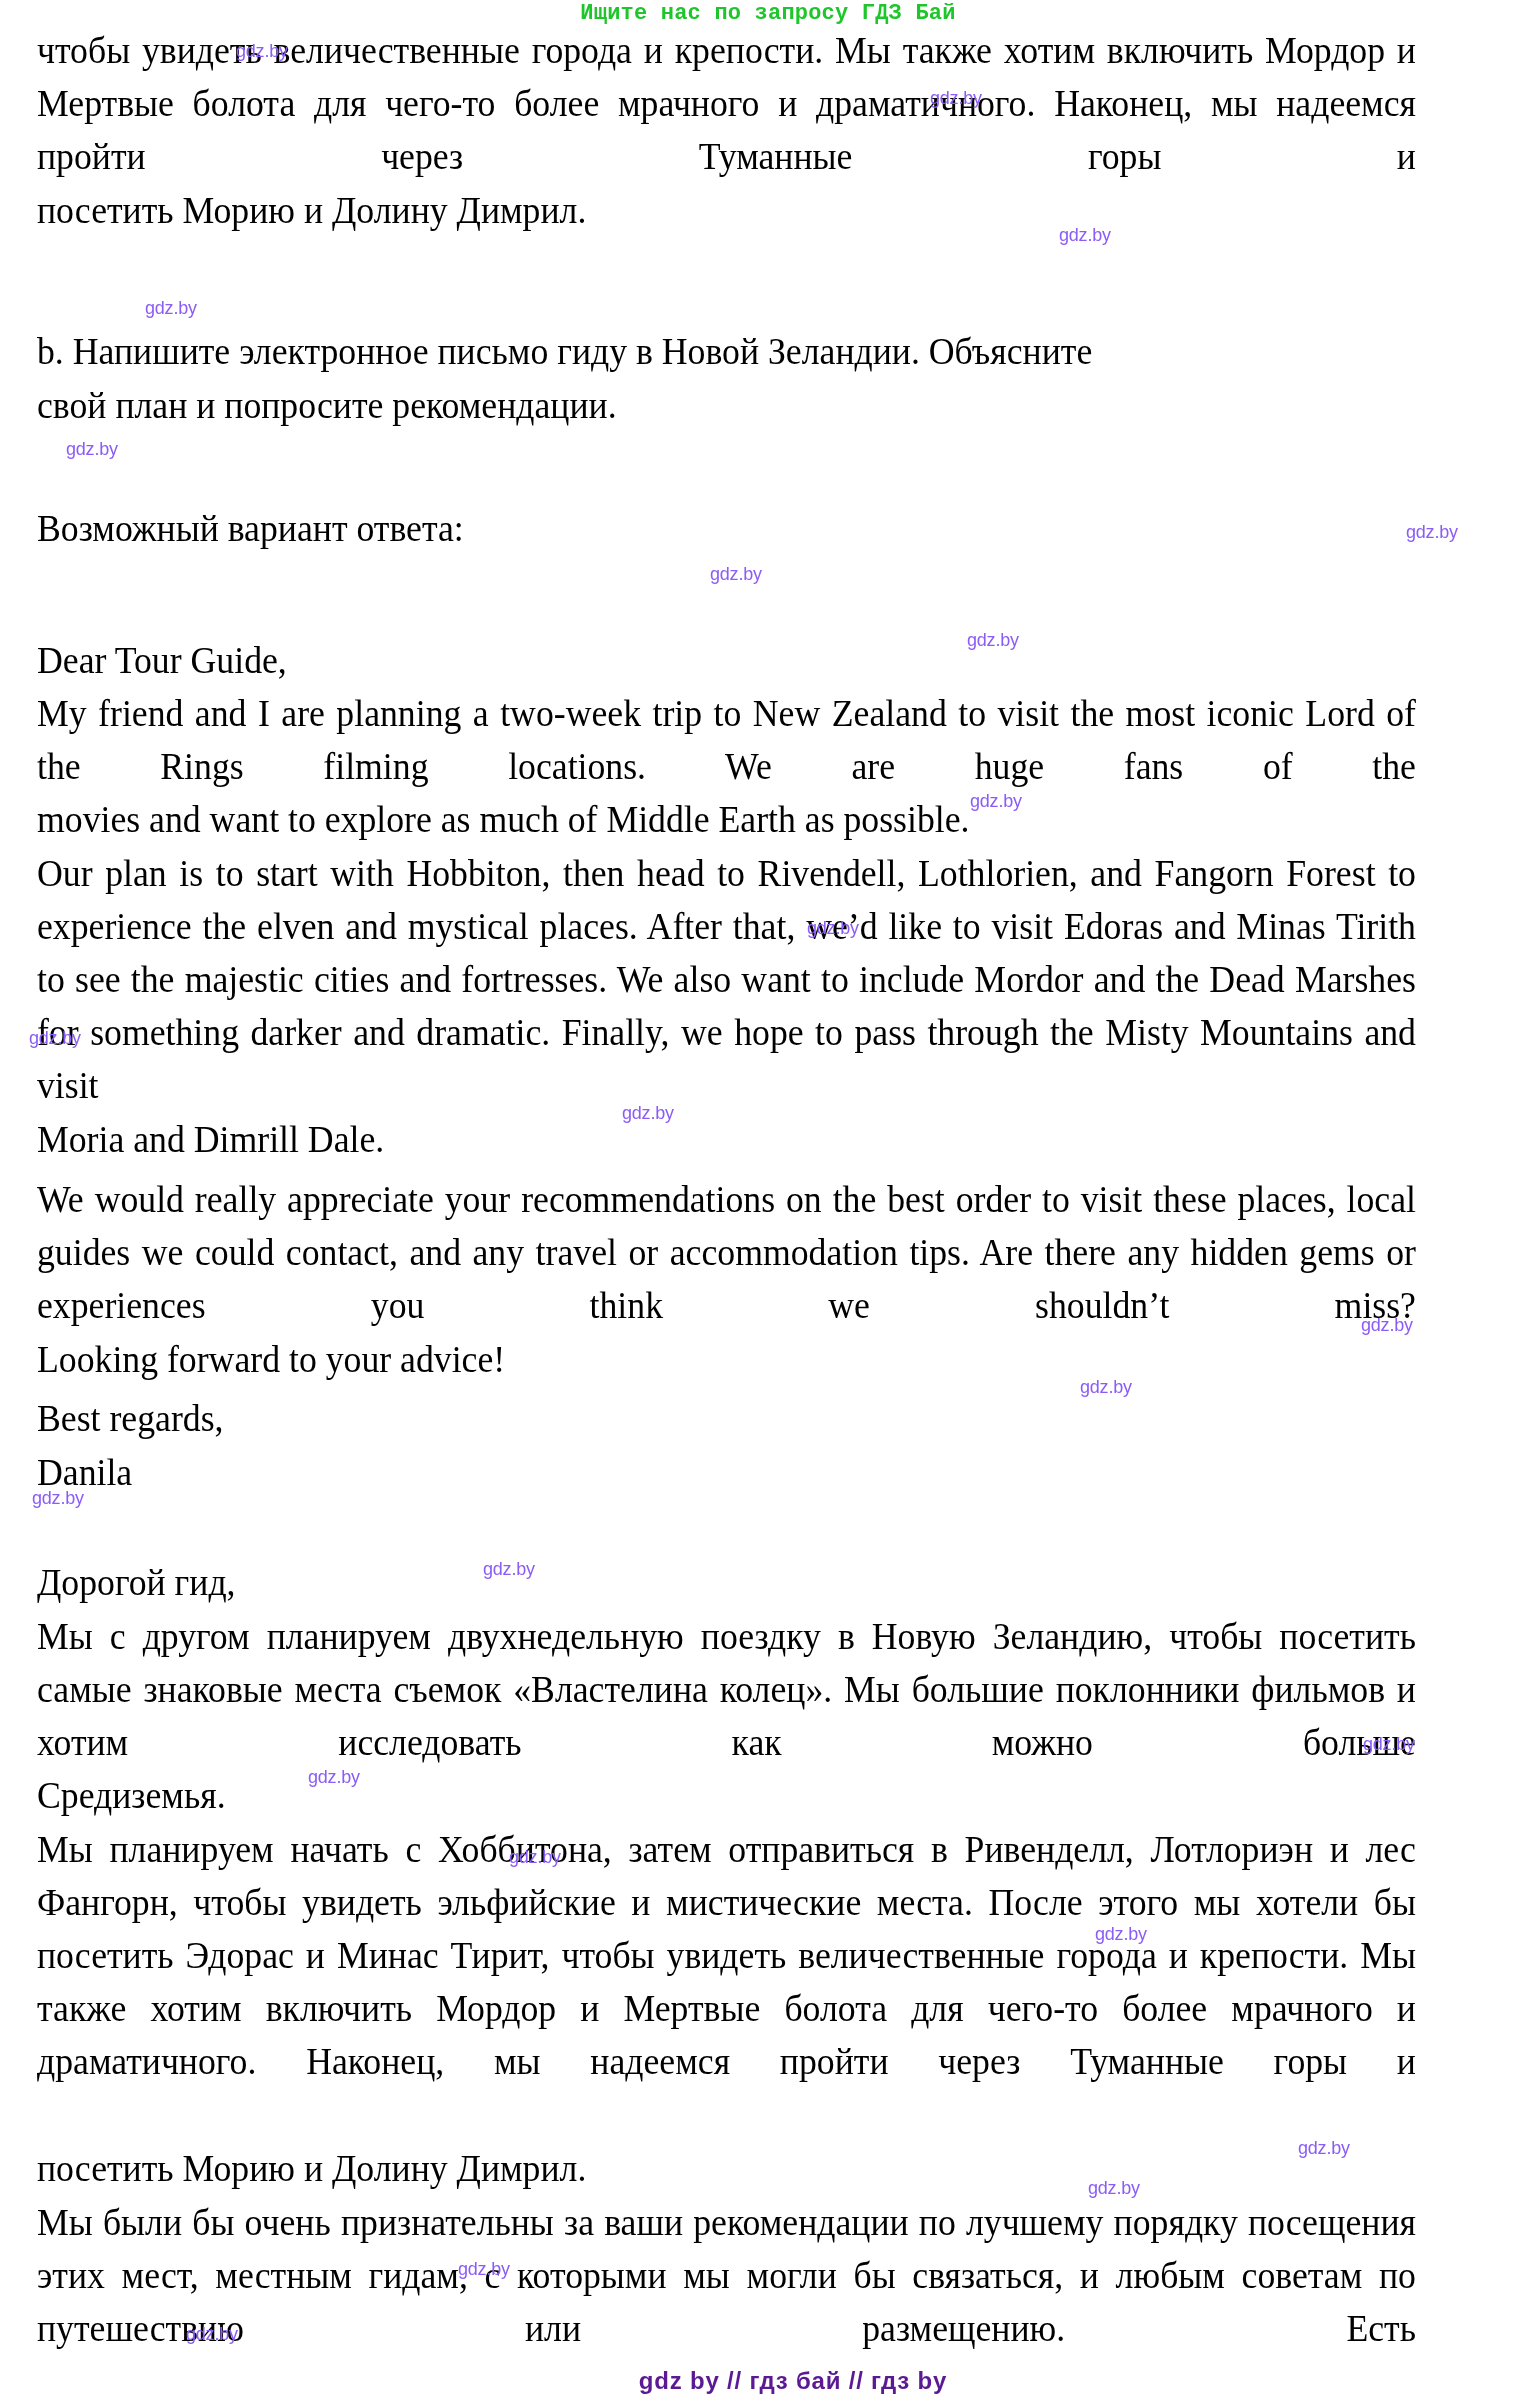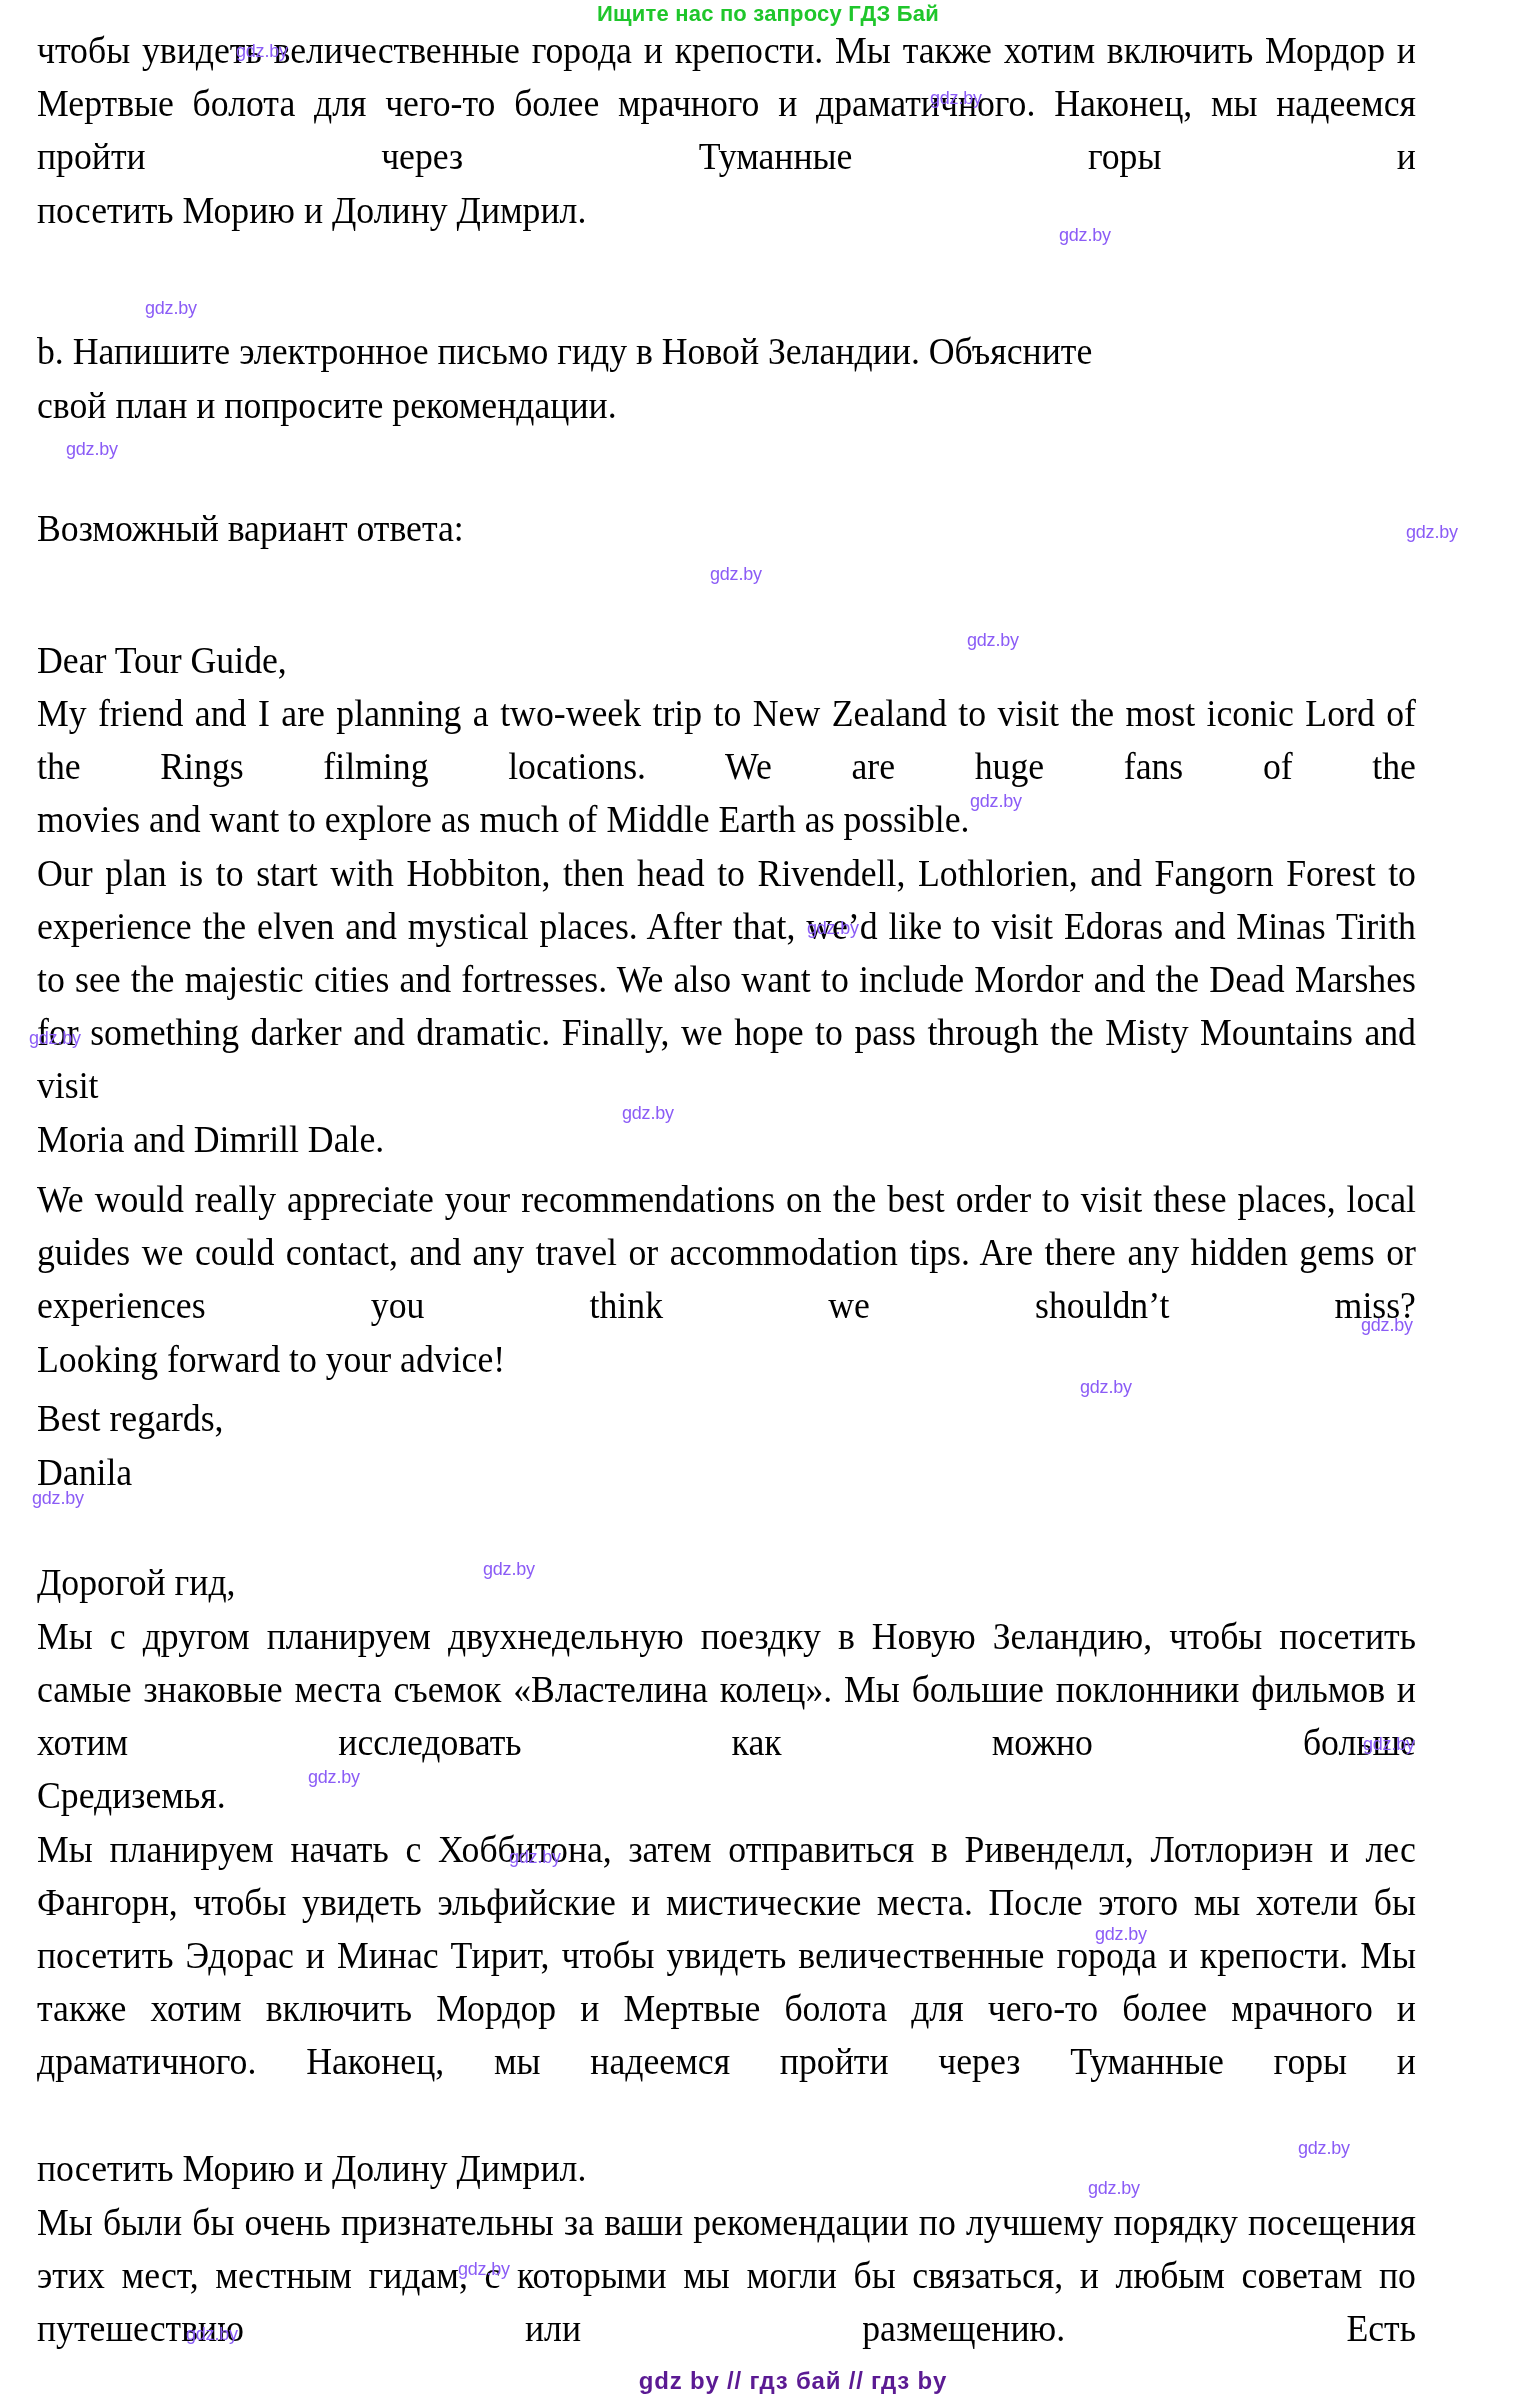--- a/index.html
+++ b/index.html
@@ -16,21 +16,21 @@
     overflow: hidden;
   }
 
   
   .promo-header {
     position: absolute;
     top: 0px;
     left: 0;
     width: 100%;
     text-align: center;
-    font-family: Liberation Sans, sans-serif;
+    font-family: Liberation Mono, monospace;
     font-weight: bold;
     font-size: 22px;
     color: #1fc62b;
     letter-spacing: 0.2px;
     line-height: 27.4px;
     white-space: nowrap;
   }
   .promo-footer {
     position: absolute;
     bottom: 6.5px;

